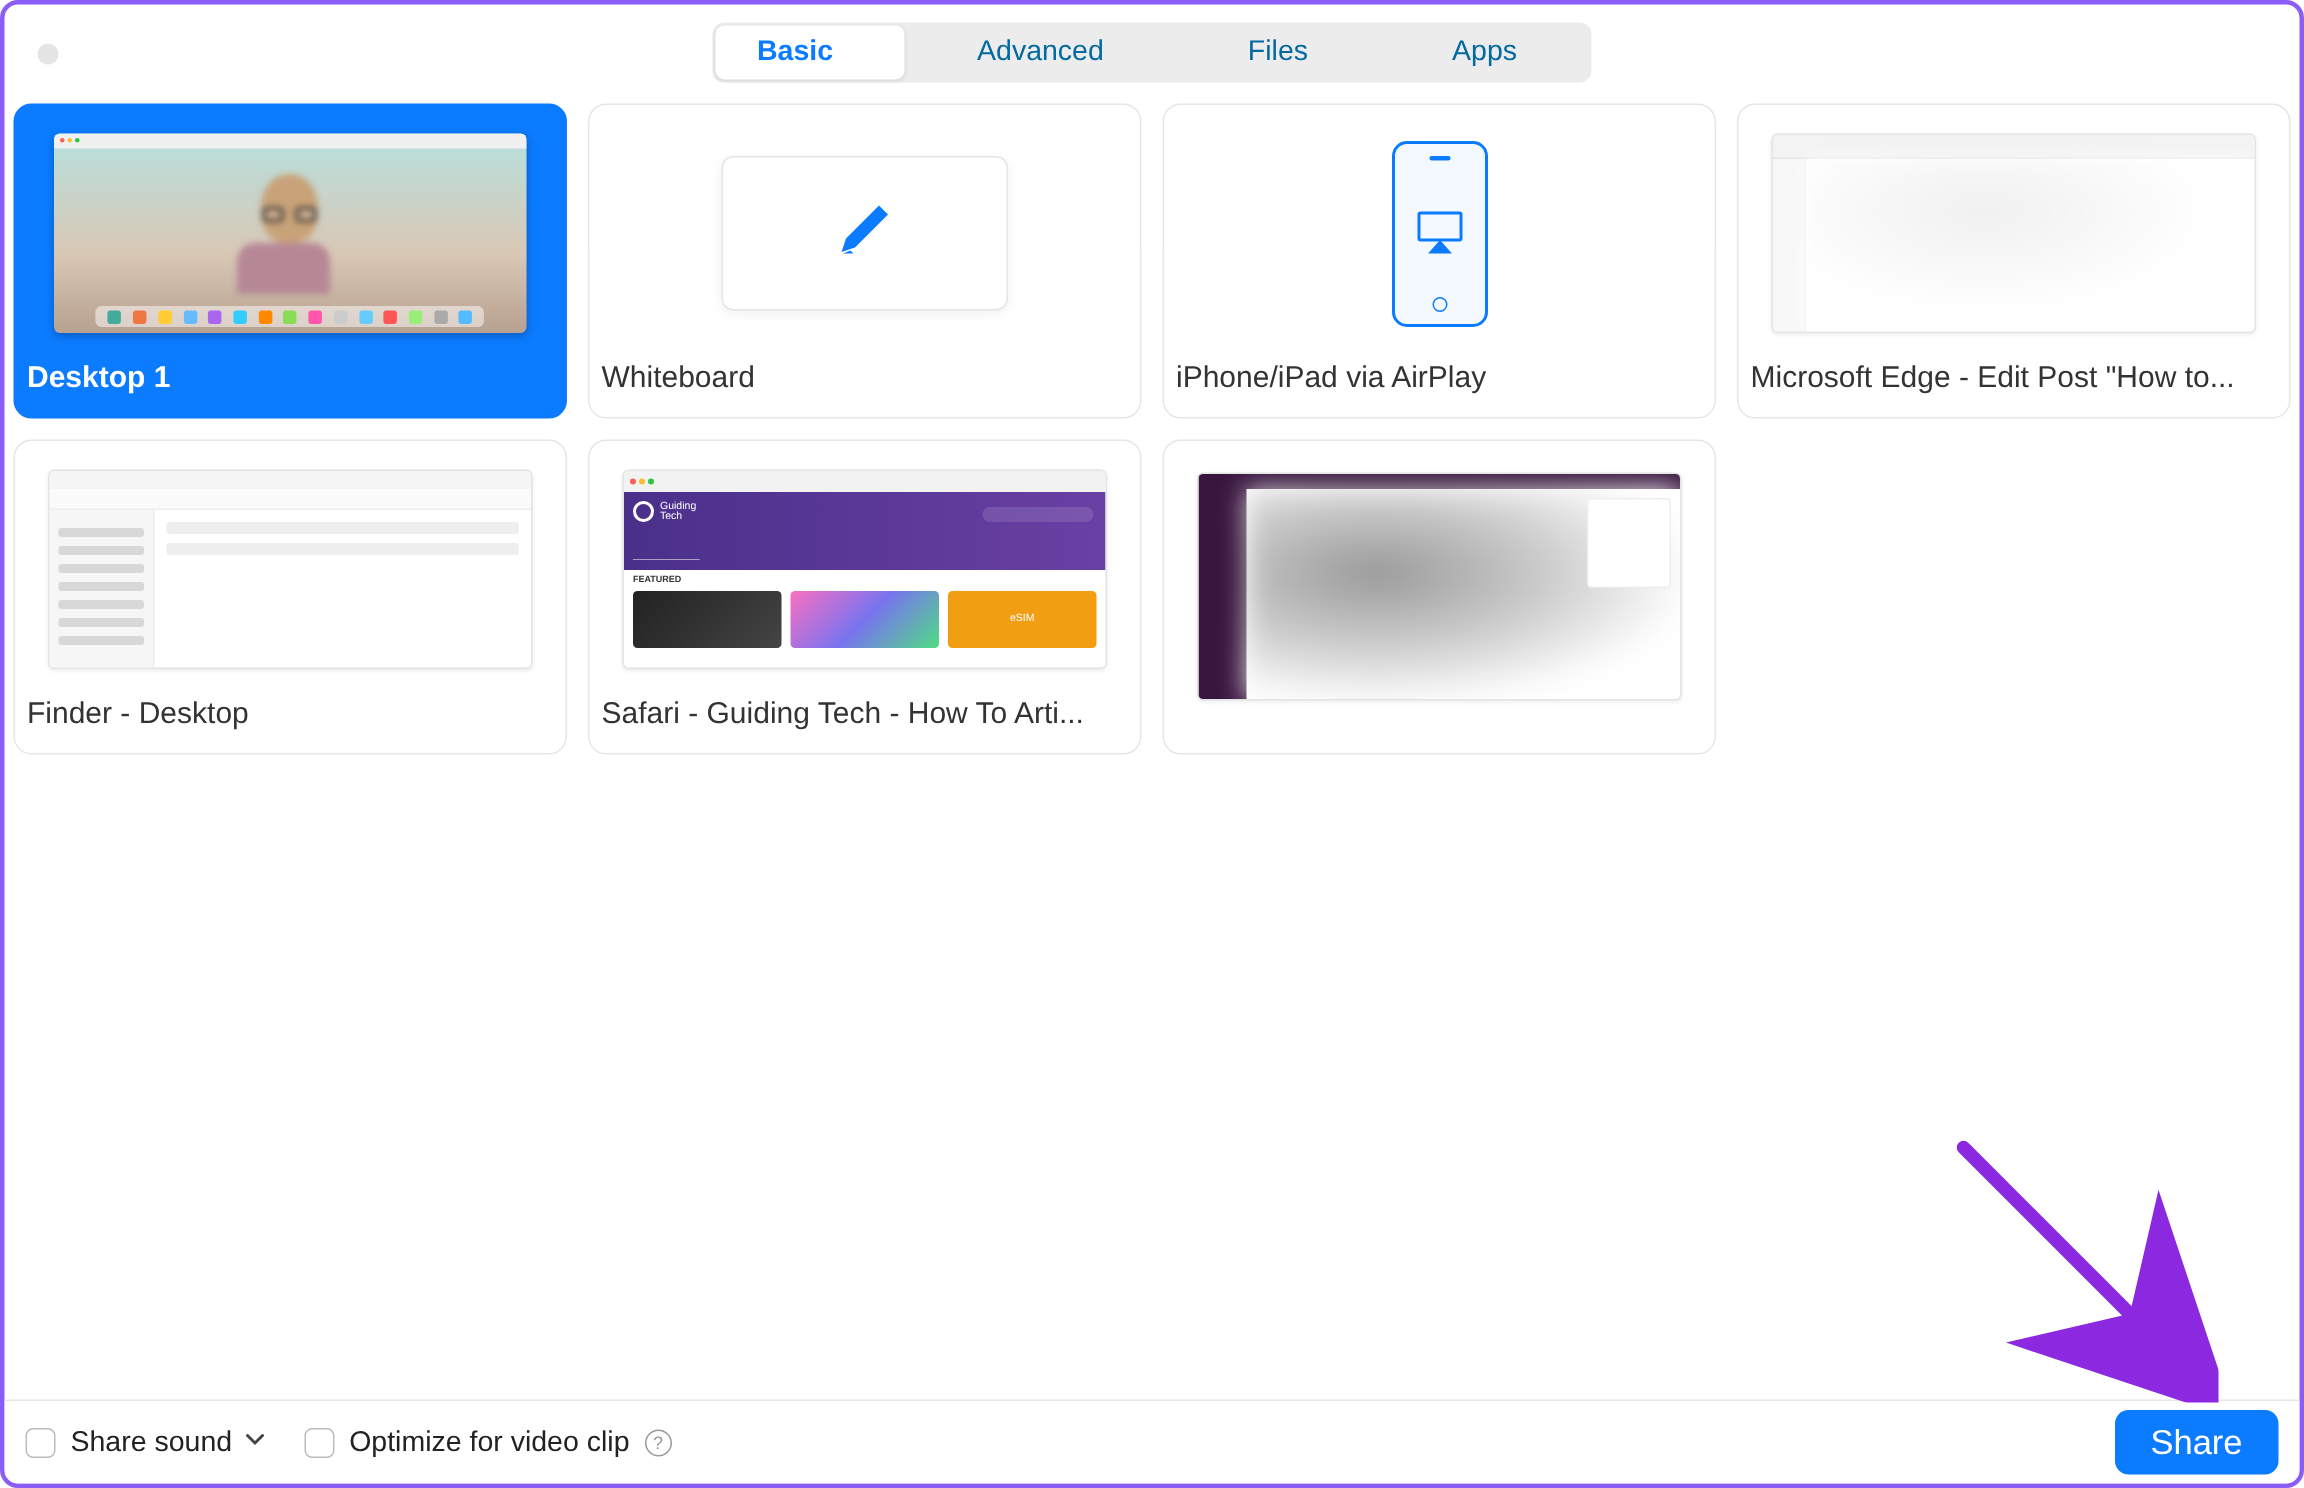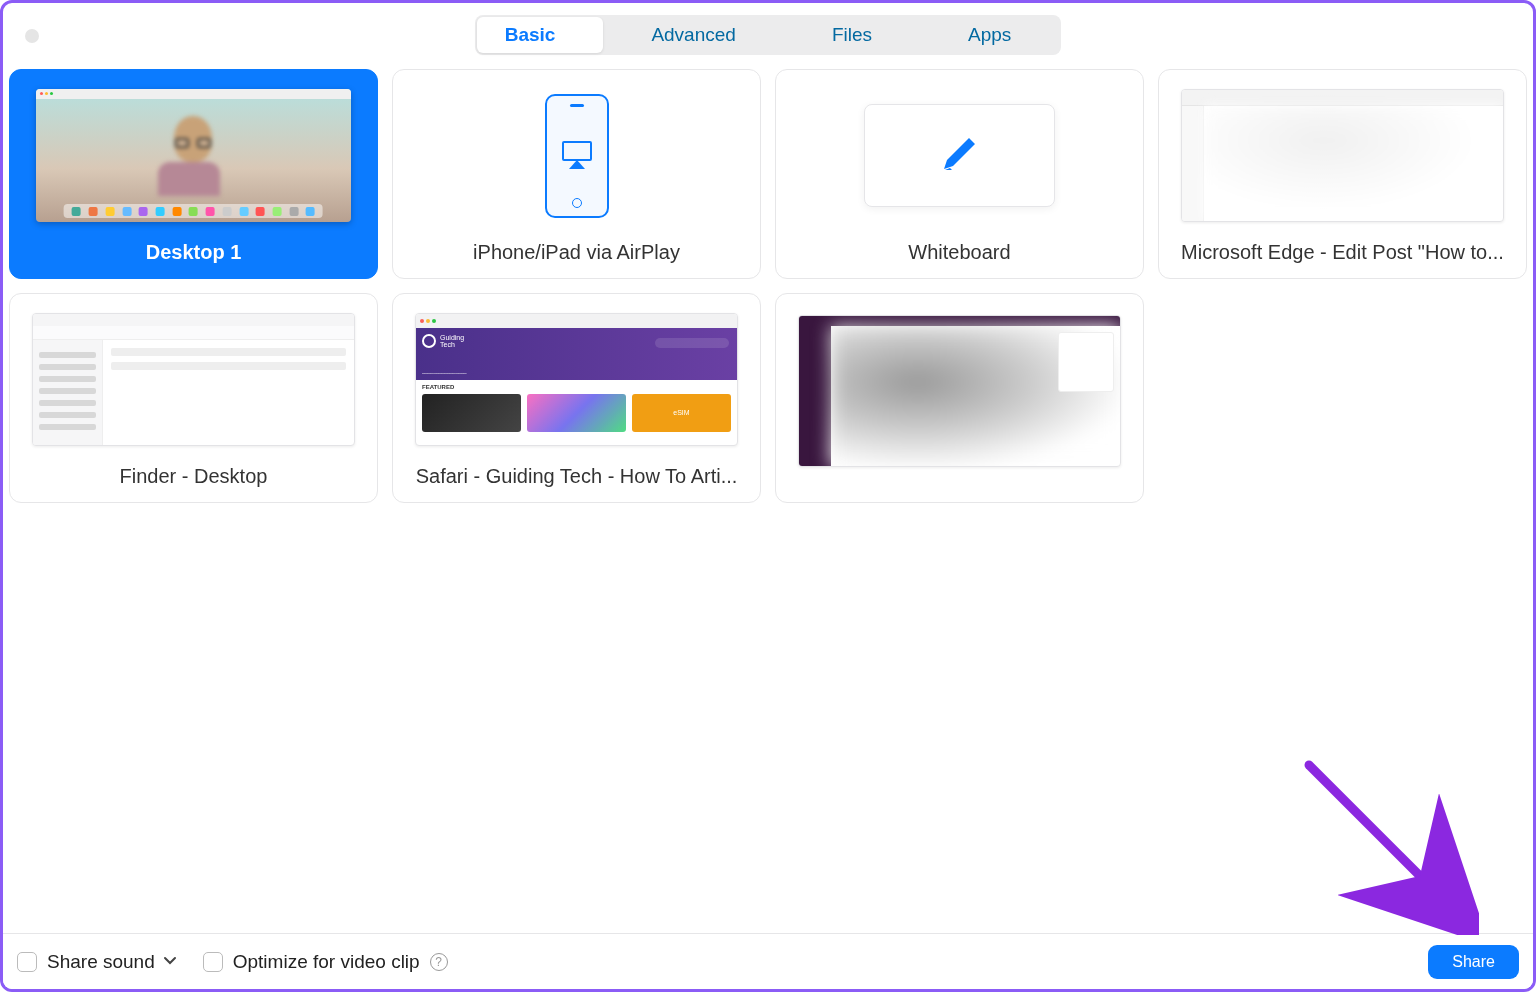--- a/index.html
+++ b/index.html
@@ -70,21 +70,21 @@
   background: #0b7bff;
   border-color: #0b7bff;
 }
 .tile.selected .tile-label {
   color: #fff;
   font-weight: 600;
 }
 .tile-label {
   font-size: 20px;
   color: #333;
-  text-align: center;
+  text-align: left;
   width: 100%;
   padding: 0 8px;
   white-space: nowrap;
   overflow: hidden;
   text-overflow: ellipsis;
 }
 .thumb {
   flex: 1;
   width: 100%;
   display: flex;
@@ -200,21 +200,21 @@
 }
 .chev{margin-left:8px;cursor:pointer;}
 .help-icon{
   width:18px;height:18px;border:1.5px solid #999;border-radius:50%;
   display:flex;align-items:center;justify-content:center;
   font-size:12px;color:#999;margin-left:10px;cursor:pointer;
 }
 .share-btn {
   margin-left:auto;
   background:#0b7bff; color:#fff;
-  font-size:16px; font-weight:500;
+  font-size:23px; font-weight:500;
   padding: 8px 24px;
   border-radius: 9px;
   border:none; cursor:pointer;
 }
 .annotation-arrow {
   position:absolute;
   right: 54px;
   bottom: 54px;
   width: 200px;
   height: 200px;
@@ -270,43 +270,43 @@
             <div style="background:#aaa"></div>
             <div style="background:#5bf"></div>
         </div>
       </div>
     </div>
     <div class="tile-label">Desktop 1</div>
   </div>
 
   <div class="tile">
     <div class="thumb">
-      <div class="phone-shape">
-        <div class="spk"></div>
-        <div class="airplay-icon">
-          <div class="screen"></div>
-            <div class="tri"></div>
-        </div>
-        <div class="home"></div>
-      </div>
-    </div>
-    <div class="tile-label">iPhone/iPad via AirPlay</div>
-  </div>
-
-  <div class="tile">
-    <div class="thumb">
       <div class="whiteboard-card">
         <span class="pencil-icon">
           <svg viewBox="0 0 46 46">
               <path fill="#0b7bff" d="M33 7l6 6-22 22-9 3 3-9L33 7zM9 39h7l-2-2-5 2z"></path>
             </svg>
         </span>
       </div>
     </div>
     <div class="tile-label">Whiteboard</div>
+  </div>
+
+  <div class="tile">
+    <div class="thumb">
+      <div class="phone-shape">
+        <div class="spk"></div>
+        <div class="airplay-icon">
+          <div class="screen"></div>
+            <div class="tri"></div>
+        </div>
+        <div class="home"></div>
+      </div>
+    </div>
+    <div class="tile-label">iPhone/iPad via AirPlay</div>
   </div>
 
 
   <div class="tile">
     <div class="thumb">
       <div class="app-thumb edge-thumb">
         <div class="top"></div>
           <div class="side"></div>
           <div class="blur"></div>
       </div>

